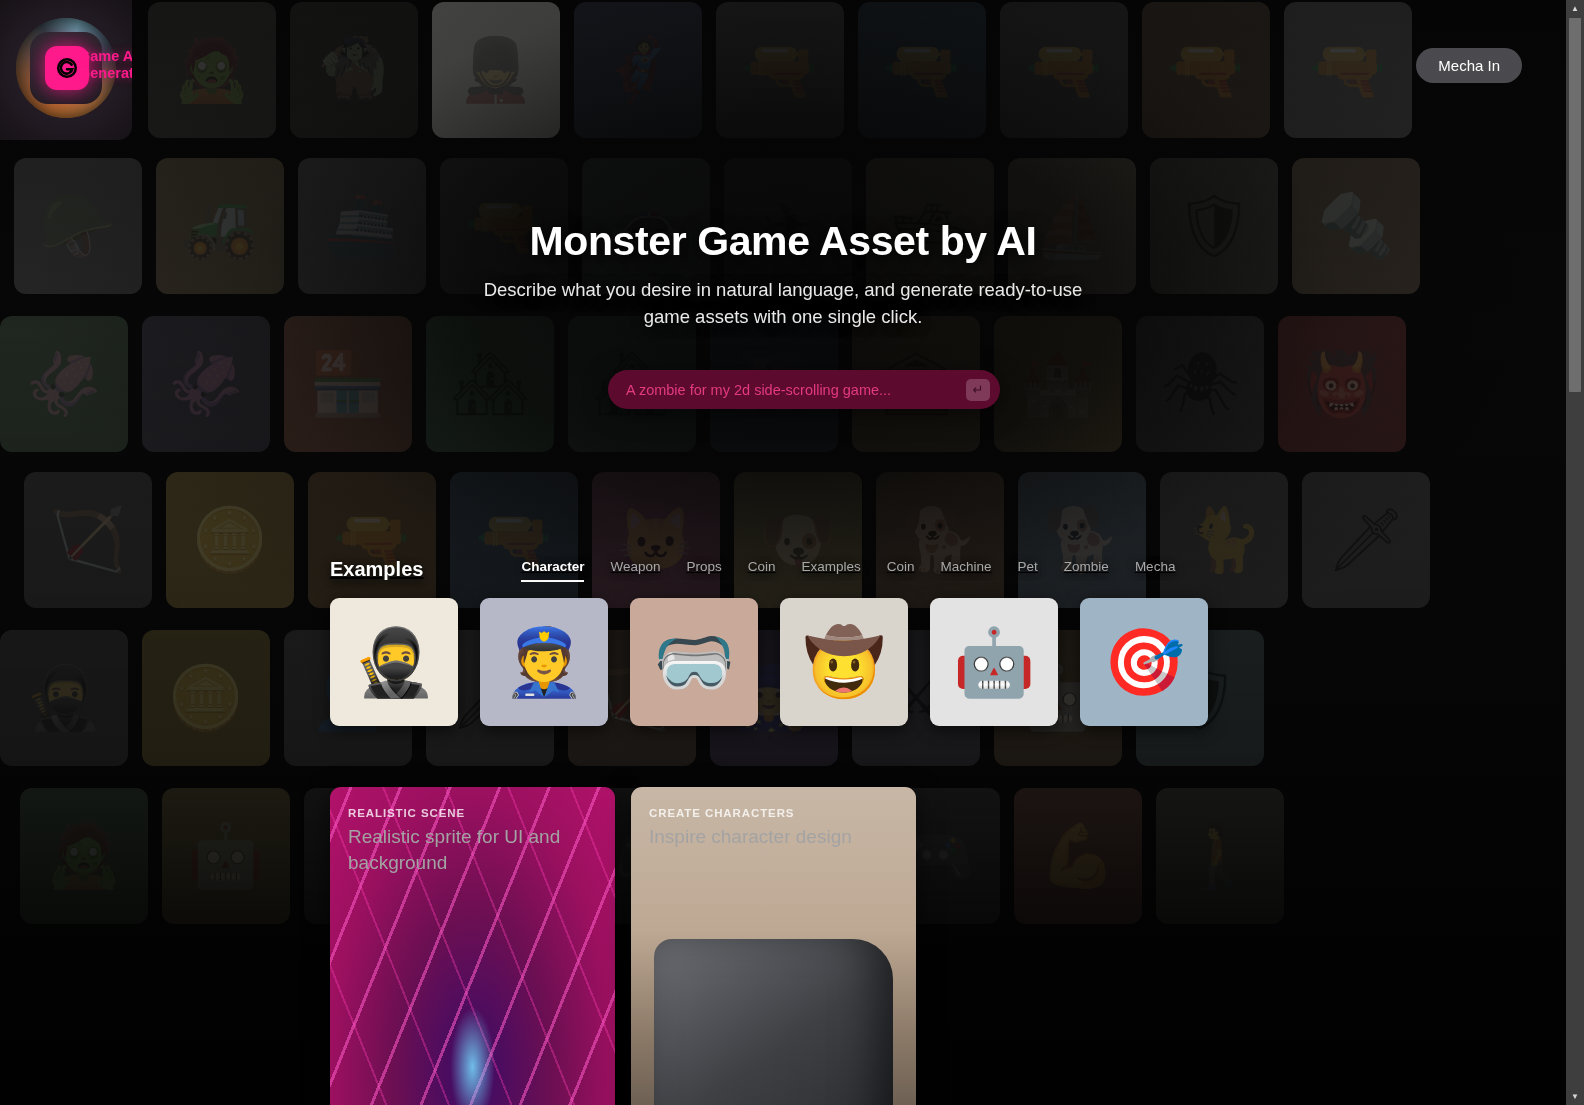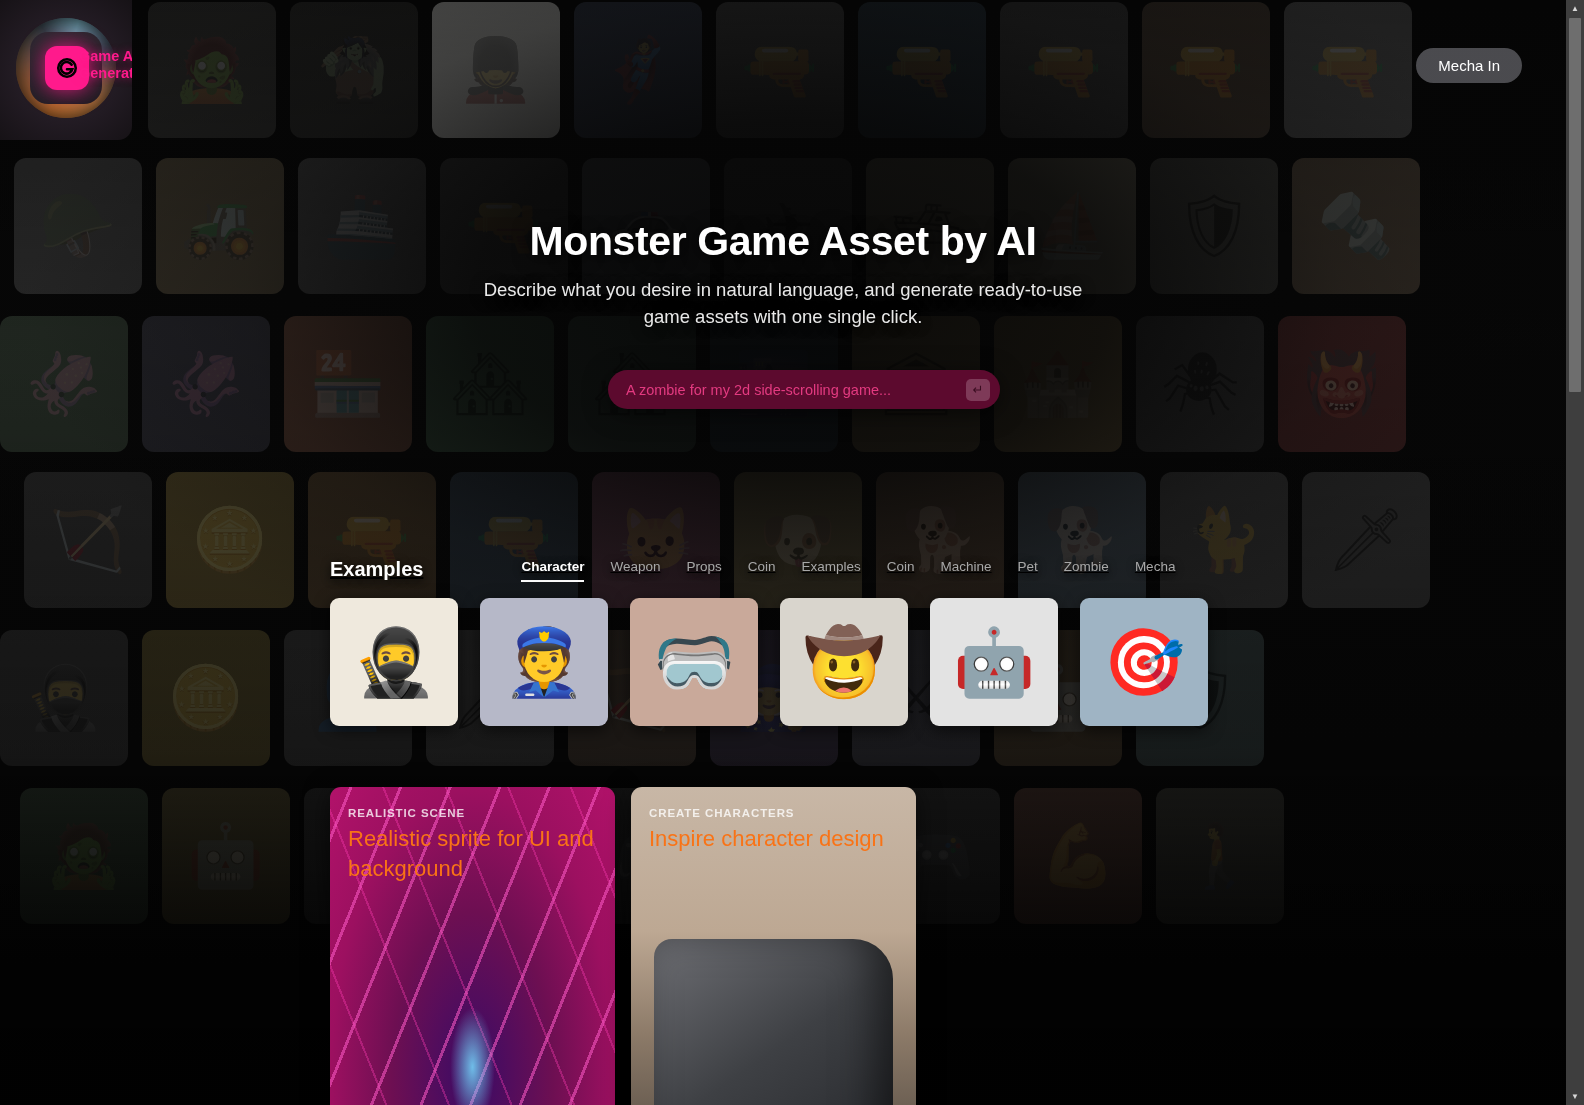--- a/index.html
+++ b/index.html
@@ -272,23 +272,23 @@
   }
   .card .kicker {
     font-size: 11.5px;
     font-weight: bold;
     letter-spacing: .9px;
     color: rgba(255,255,255,.78);
     text-transform: uppercase;
     margin-bottom: 5px;
   }
   .card .headline {
-    font-size: 22px;
+    font-size: 19px;
     line-height: 1.38;
-    color: #f97316;
+    color: #a3a3a3;
   }
 
   
   .art-neon {
     background:
       repeating-linear-gradient(112deg, transparent 0 18px, rgba(255,90,200,.55) 18px 21px, transparent 21px 46px),
       repeating-linear-gradient(68deg, transparent 0 24px, rgba(255,60,180,.35) 24px 26px, transparent 26px 58px),
       radial-gradient(ellipse at 50% 72%, #3a0b66 0%, #6d0f52 40%, #9c1060 70%, #b2126a 100%);
   }
   .art-neon::after {

